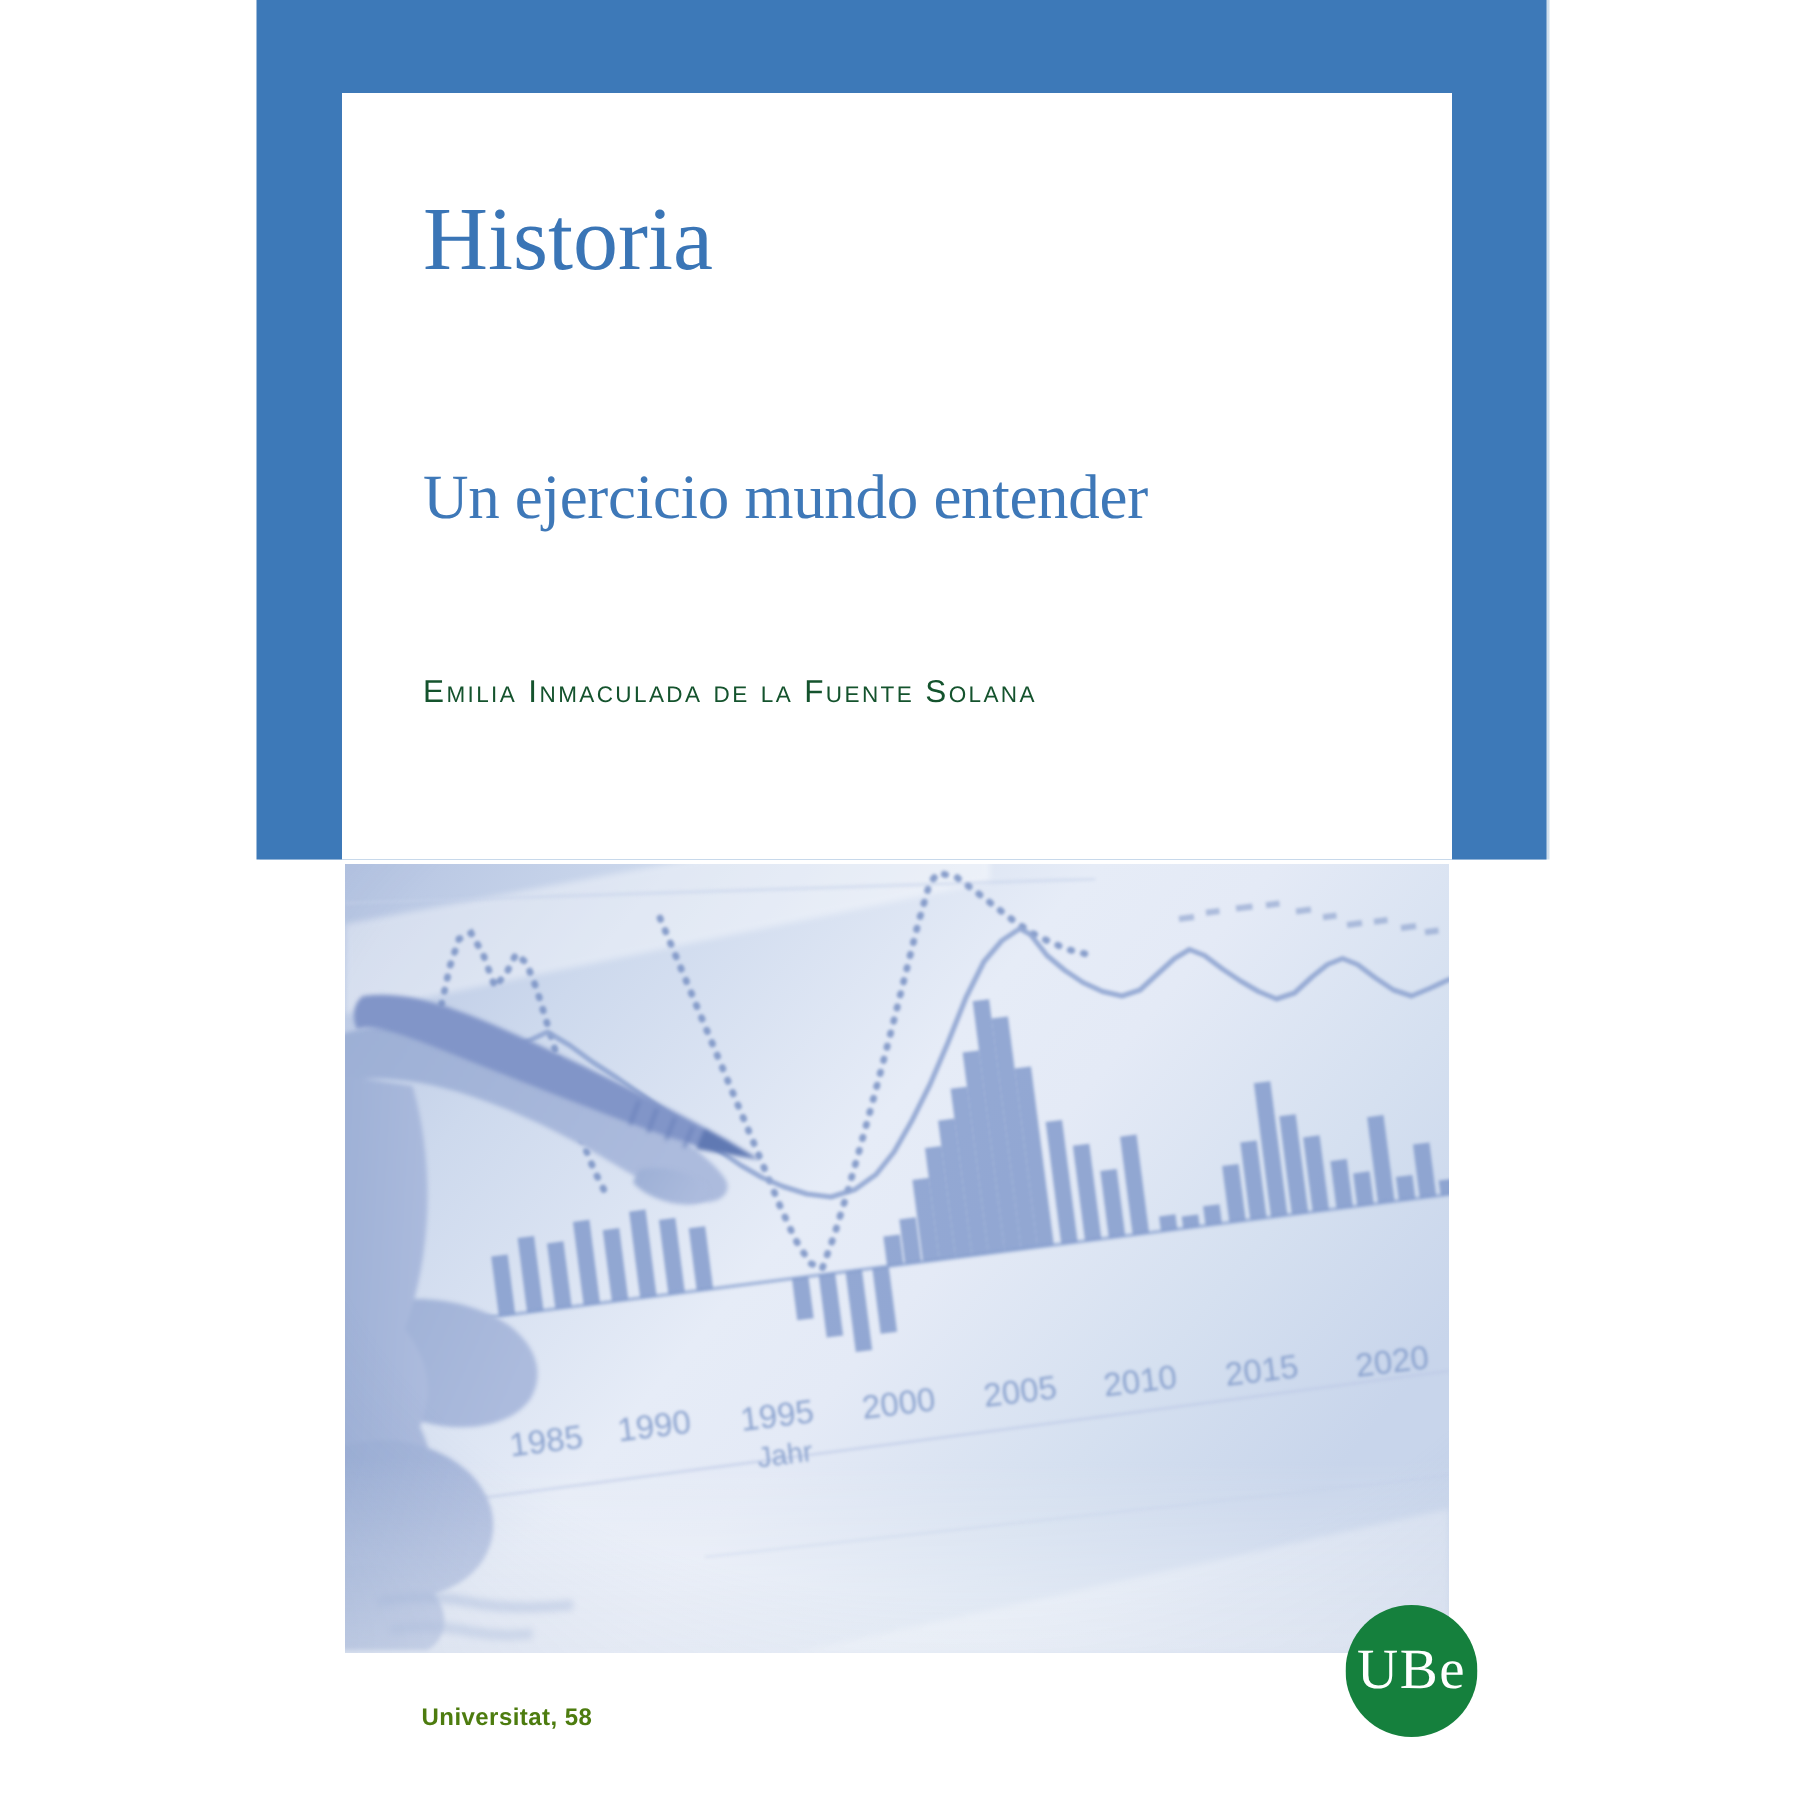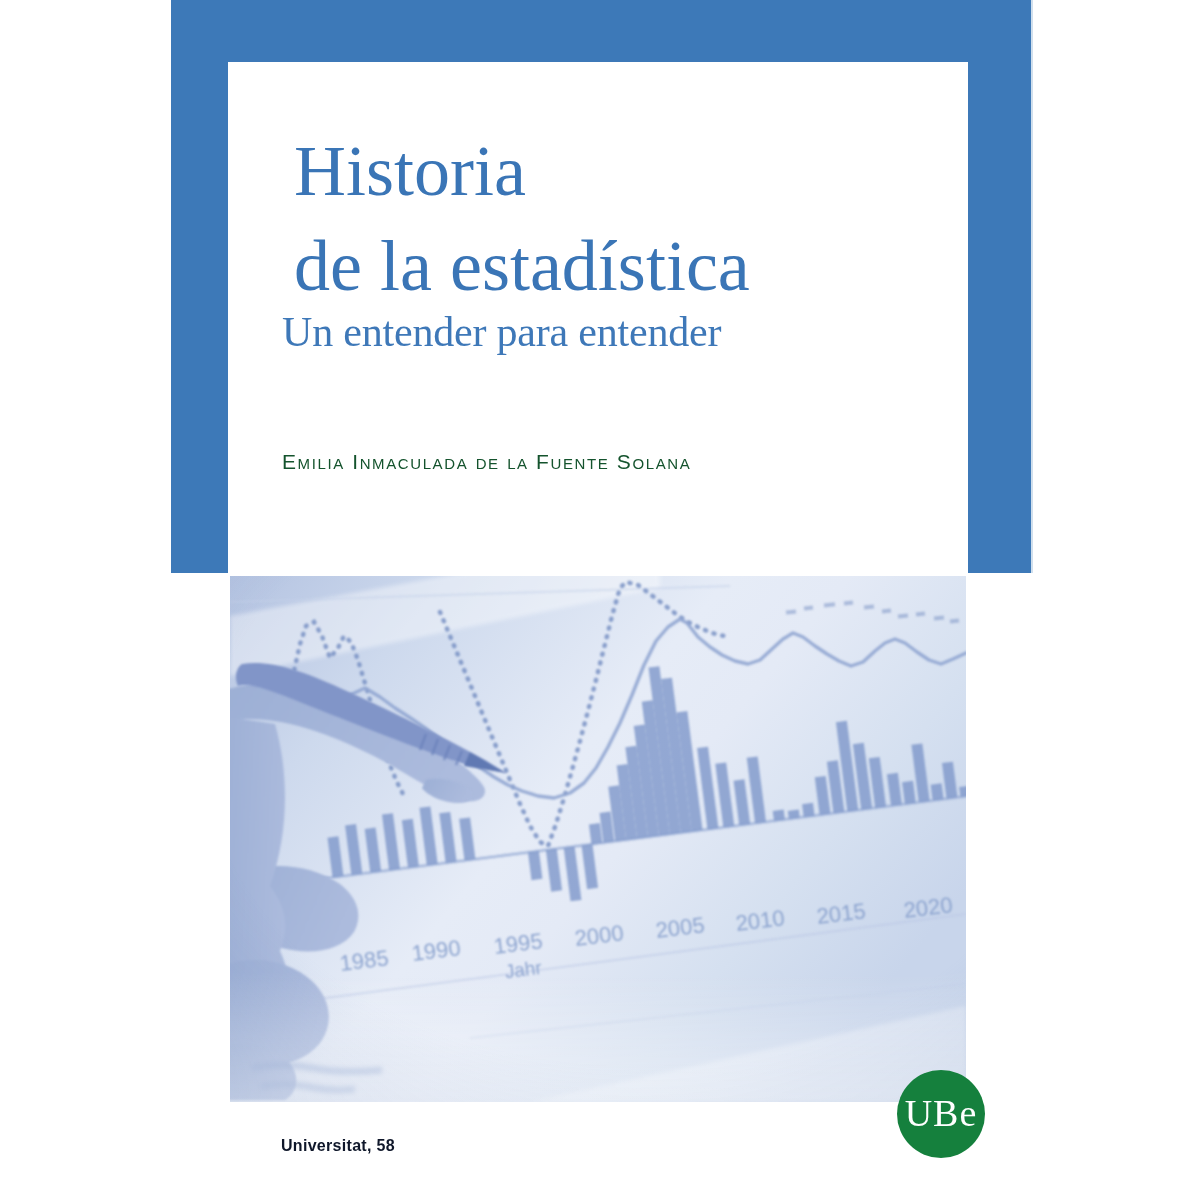--- a/index.html
+++ b/index.html
@@ -2,53 +2,53 @@
 <html><head>
 <meta charset="utf-8">
 <style>
   html,body{margin:0;padding:0;background:#ffffff;}
   .page{position:relative;width:1200px;height:1200px;background:#ffffff;overflow:hidden;
         font-family:"Liberation Sans",sans-serif;}
   .frame{position:absolute;left:171px;top:0;width:860px;height:573px;background:#3D79B8;
          box-shadow:2px 0 0 rgba(170,196,223,.55);}
   .panel{position:absolute;left:57px;top:62px;right:63px;bottom:0;background:#ffffff;}
   .title{position:absolute;left:282px;top:112px;font-family:"Liberation Serif",serif;
-         font-size:72px;line-height:95px;color:#3A75B6;letter-spacing:0px;font-weight:400;margin:12px;}
+         font-size:60px;line-height:95px;color:#3A75B6;letter-spacing:0px;font-weight:400;margin:0;}
   .subtitle{position:absolute;left:282px;top:306px;font-family:"Liberation Serif",serif;
          font-size:42px;line-height:52px;color:#3E78B8;font-weight:400;margin:0;letter-spacing:-0.2px;}
   .authors{position:absolute;left:282px;top:444px;font-size:21px;line-height:36px;
          color:#14532d;font-variant-caps:small-caps;letter-spacing:1.6px;font-weight:400;}
   .photo{position:absolute;left:230px;top:576px;width:736px;height:526px;overflow:hidden;}
   .photo svg{display:block;}
   .soft{filter:blur(1px);}
   .softer{filter:blur(2.2px);}
   .handblur{filter:blur(1.3px);}
   .dotted{fill:none;stroke:#7890C3;stroke-width:4.5;stroke-dasharray:1 8;stroke-linecap:round;opacity:.85;}
   .solidline{fill:none;stroke:#91A6D1;stroke-width:3.4;stroke-linejoin:round;stroke-linecap:round;opacity:.9;}
   .yrs text{font-family:"Liberation Sans",sans-serif;font-size:22px;fill:#8AA2CE;text-anchor:middle;opacity:.95;}
   .yrs .small{font-size:19px;}
   .logo{position:absolute;left:897px;top:1070px;width:88px;height:88px;border-radius:50%;
         background:#15803d;display:flex;align-items:center;justify-content:center;}
   .logo span{font-family:"Liberation Serif",serif;font-size:38px;color:#ffffff;letter-spacing:1px;
         padding-bottom:3px;}
-  .imprint{position:absolute;left:281px;top:1137px;font-size:16px;font-weight:700;color:#0f172a;
+  .imprint{position:absolute;left:281px;top:1137px;font-size:16px;font-weight:700;color:#4d7c0f;
         letter-spacing:.3px;}
 </style>
 </head>
 <body>
 
 <div class="page">
 
   <div class="frame">
     <div class="panel"></div>
   </div>
 
-  <h1 class="title"><span>Historia</span><br><span>de la estadística</span></h1>
+  <h1 class="title"><span>Historia</span><br></h1>
 
-  <h2 class="subtitle"><span>Un entender para entender</span><br></h2>
+  <h2 class="subtitle"><span>Un ejercicio mundo entender</span><br></h2>
 
   <div class="authors">
     <div>Emilia Inmaculada de la Fuente Solana</div>
   </div>
 
   <div class="photo">
     <svg viewBox="0 0 736 526" width="736" height="526" xmlns="http://www.w3.org/2000/svg">
       <defs>
         <linearGradient id="bgGrad" x1="0" y1="0" x2="1" y2="0.6">
           <stop offset="0" stop-color="#B4C3E1"></stop>

